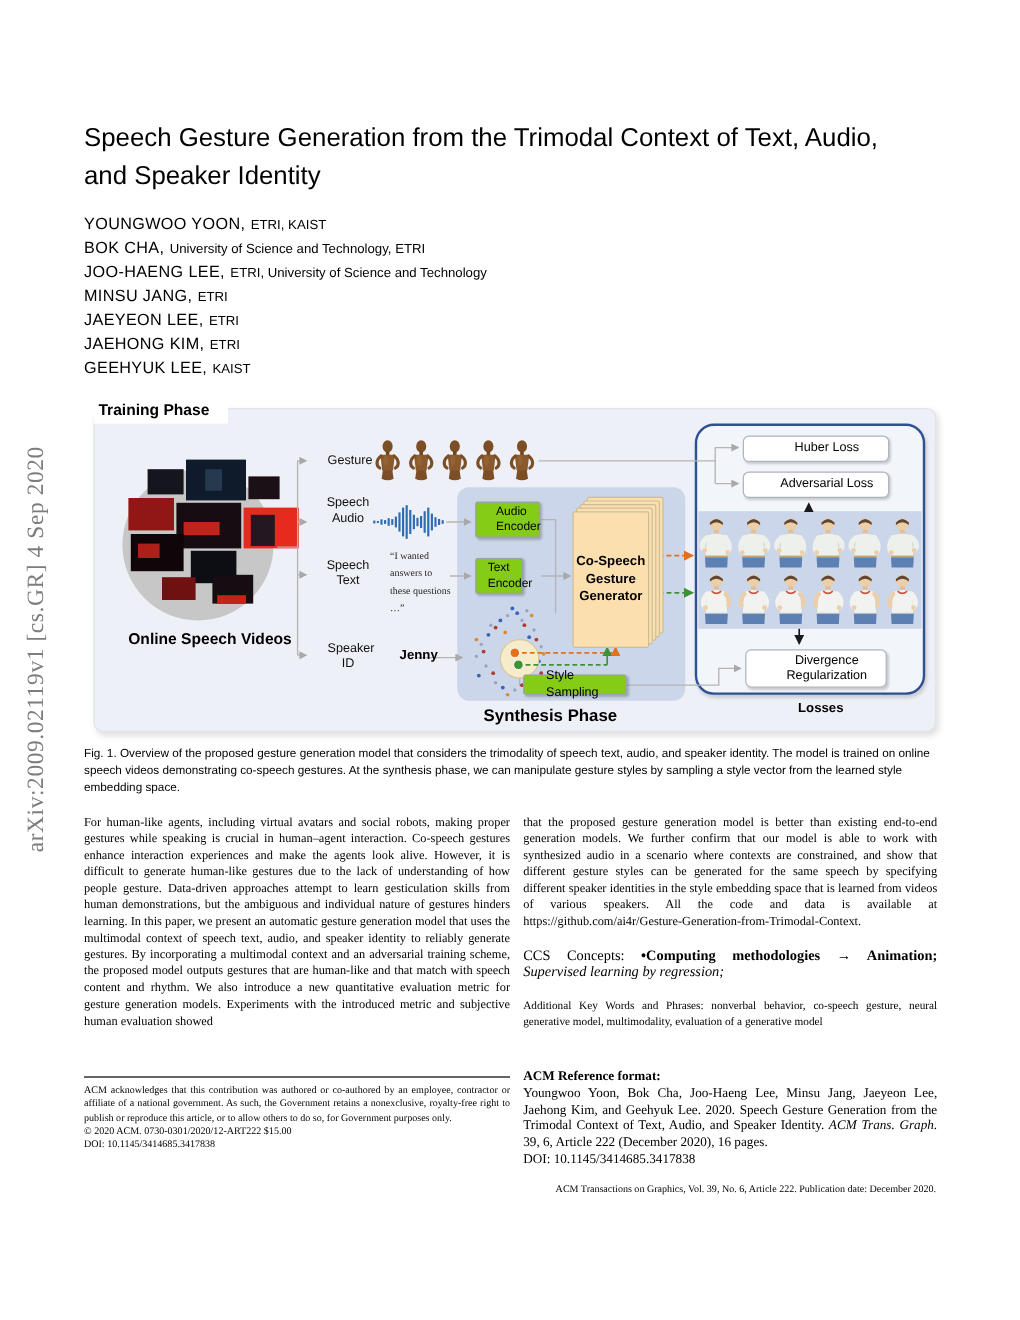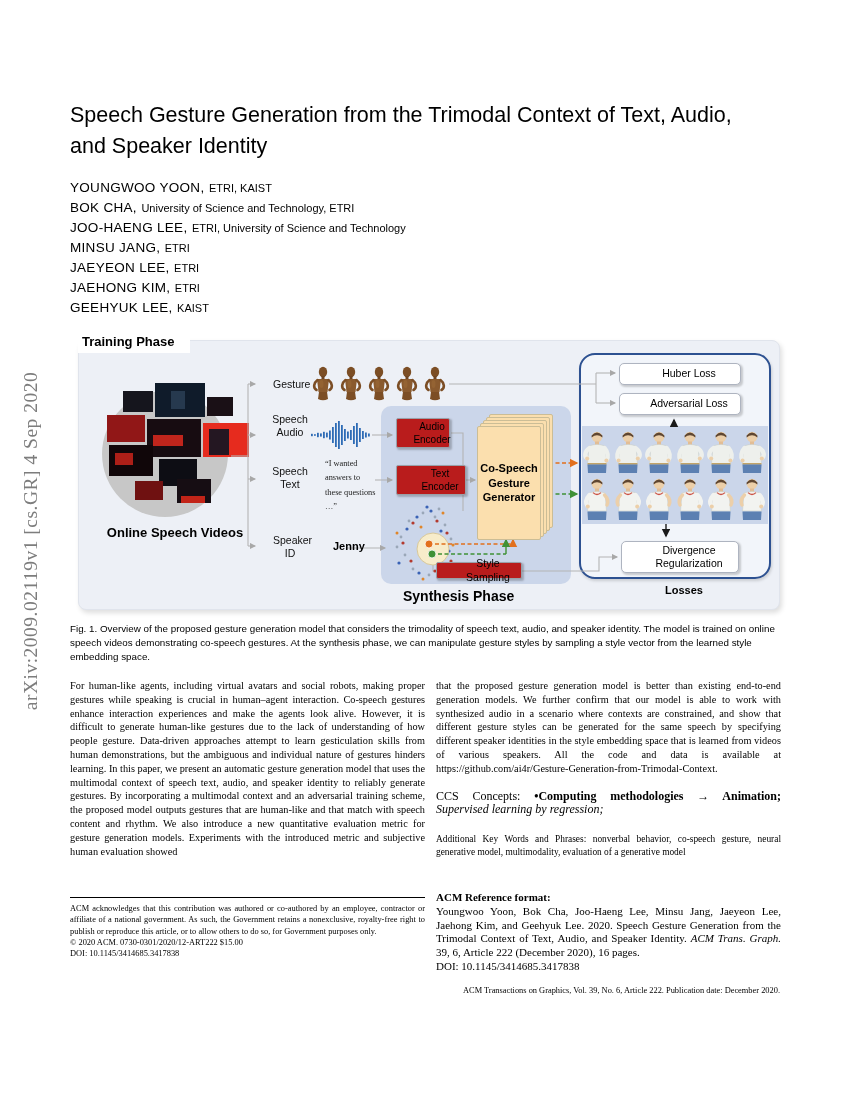--- a/index.html
+++ b/index.html
@@ -25,26 +25,26 @@
   .figpanel *{box-sizing:border-box;}
   .fp-abs{position:absolute;padding-left:18px;}
   .tab{left:-1px;top:-10px;width:112px;height:22px;background:#fff;padding:3px 0 0 4px;
        font-weight:bold;font-size:13px;color:#000;}
   .row-label{font-size:10.5px;color:#111;text-align:center;line-height:1.25;}
   .online-label{left:8px;top:184px;width:158px;text-align:center;font-weight:bold;font-size:13px;}
   .quote{left:228px;top:116px;width:72px;font-family:"Liberation Serif",serif;font-size:8.3px;
          line-height:1.72;color:#222;}
   .jenny{left:236px;top:199px;width:34px;font-weight:bold;font-size:11px;}
   .synth-panel{left:302px;top:65px;width:190px;height:178px;background:#cbd6ea;border-radius:10px;}
-  .white-box{background:#b91c1c;border:1px solid #9aa0a8;border-radius:2px;
+  .white-box{background:#84cc16;border:1px solid #9aa0a8;border-radius:2px;
              box-shadow:1.5px 1.5px 2px rgba(0,0,0,.22);
-             font-size:10px;line-height:1.3;text-align:center;color:#000;
+             font-size:10px;line-height:1.3;text-align:left;color:#000;
              display:flex;align-items:center;justify-content:center;}
   .enc-audio{left:317px;top:77px;width:54px;height:30px;}
-  .enc-text{left:317px;top:124px;width:70px;height:30px;}
+  .enc-text{left:317px;top:124px;width:40px;height:30px;}
   .style-sampling{left:357px;top:221px;width:86px;height:17px;font-size:10.5px;}
   .gen-wrap{left:398px;top:73px;width:78px;height:128px;}
   .gen-layer{position:absolute;width:64px;height:114px;background:#fbdfae;border:1px solid #cbbd96;border-radius:2px;}
   .gen-text{position:absolute;left:0;top:12px;width:64px;height:114px;display:flex;align-items:center;justify-content:center;
             text-align:center;font-size:11px;line-height:1.35;color:#000;font-weight:bold;}
   .synth-label{left:306px;top:247px;font-weight:bold;font-size:14px;}
   .losses-box{left:500px;top:12px;width:192px;height:226px;background:#f2f5fa;
               border:2.5px solid #2d5191;border-radius:16px;box-shadow:1px 2px 3px rgba(0,0,0,.15);}
   .band{left:503px;top:85px;width:186px;height:98px;background:#cbd6ea;}
   .loss-pill{background:#fff;border:1px solid #aeb4c0;border-radius:5px;

